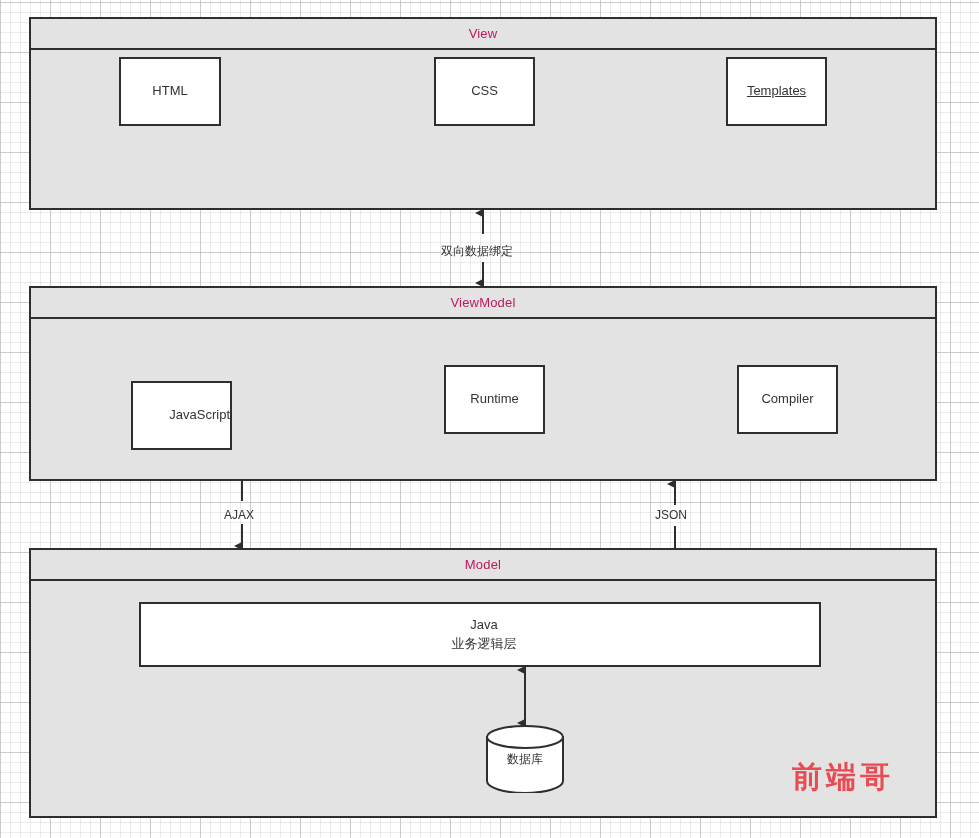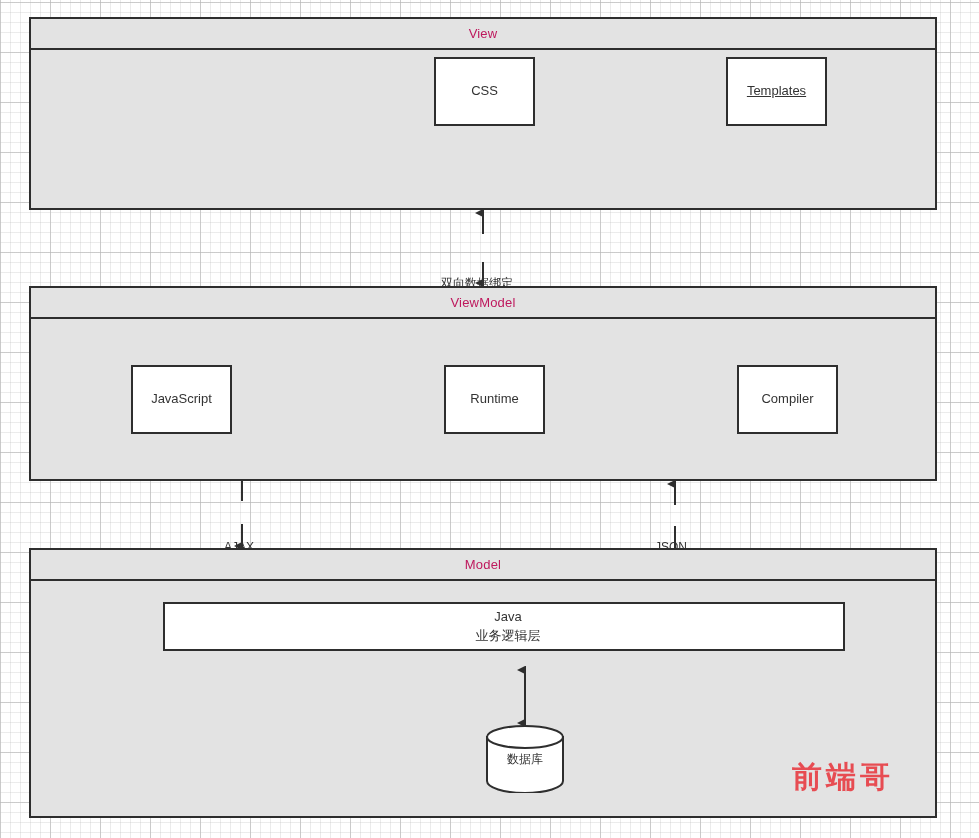--- a/index.html
+++ b/index.html
@@ -101,21 +101,20 @@
   .connector {
     position: absolute;
   }
   .connector svg { display: block; overflow: visible; }
   .conn-label {
     position: absolute;
     font-size: 12px;
     color: #333333;
     white-space: nowrap;
     background: transparent;
-    margin-top: 32px;
   }
 
   
   .watermark {
     position: absolute;
     font-family: "DejaVu Serif", "Liberation Serif", serif;
     font-size: 30px;
     font-weight: 700;
     color: #e8383f;
     opacity: 0.88;
@@ -125,20 +124,23 @@
   }
 </style>
 </head>
 <body>
 
 <div id="canvas">
 
   <div class="layer" style="left:29px; top:17px; width:908px; height:193px;">
     <div class="layer-header">View</div>
     <div class="layer-body" style="height:158px;">
+      <div class="node" style="left:88px; top:7px; width:102px; height:69px;">
+        <span>HTML</span>
+      </div>
       <div class="node" style="left:403px; top:7px; width:101px; height:69px;">
         <span>CSS</span>
       </div>
       <div class="node" style="left:695px; top:7px; width:101px; height:69px;text-decoration:underline;">
         <span>Templates</span>
       </div>
     </div>
   </div>
 
   <div class="connector" style="left:473px; top:210px; width:22px; height:76px;">
@@ -153,21 +155,21 @@
       </defs>
       <line x1="10" y1="24" x2="10" y2="3" stroke="#2e2e2e" stroke-width="2" marker-end="url(#arrUp1)"></line>
       <line x1="10" y1="52" x2="10" y2="73" stroke="#2e2e2e" stroke-width="2" marker-end="url(#arrDn1)"></line>
     </svg>
   </div>
   <div class="conn-label" style="left:441px; top:243px;">双向数据绑定</div>
 
   <div class="layer" style="left:29px; top:286px; width:908px; height:195px;">
     <div class="layer-header">ViewModel</div>
     <div class="layer-body" style="height:160px;">
-      <div class="node" style="left:100px; top:46px; width:101px; height:69px;">
+      <div class="node" style="left:100px; top:62px; width:101px; height:69px;align-items:flex-end;">
         <span>JavaScript</span>
       </div>
       <div class="node" style="left:413px; top:46px; width:101px; height:69px;">
         <span>Runtime</span>
       </div>
       <div class="node" style="left:706px; top:46px; width:101px; height:69px;">
         <span>Compiler</span>
       </div>
     </div>
   </div>
@@ -195,21 +197,21 @@
       <line x1="10" y1="24" x2="10" y2="3" stroke="#2e2e2e" stroke-width="2" marker-end="url(#arrUp2)"></line>
       <line x1="10" y1="45" x2="10" y2="68" stroke="#2e2e2e" stroke-width="2"></line>
     </svg>
   </div>
   <div class="conn-label" style="left:655px; top:508px;">JSON</div>
 
   <div class="layer" style="left:29px; top:548px; width:908px; height:270px;">
     <div class="layer-header">Model</div>
     <div class="layer-body" style="height:235px;">
 
-      <div class="node" style="left:132px; top:21px; width:682px; height:49px;padding-left:8px;">
+      <div class="node" style="left:108px; top:21px; width:682px; height:65px;padding-left:8px;">
         <span>Java</span>
         <span class="sub">业务逻辑层</span>
       </div>
 
       <div class="connector" style="left:484px; top:86px; width:20px; height:60px;">
         <svg width="20" height="60" viewBox="0 0 20 60">
           <defs>
             <marker id="arrUp3" markerWidth="9" markerHeight="9" refX="4.5" refY="8" orient="auto" markerUnits="userSpaceOnUse">
               <path d="M4.5,0 L9,9 L0,9 Z" fill="#2e2e2e"></path>
             </marker>

